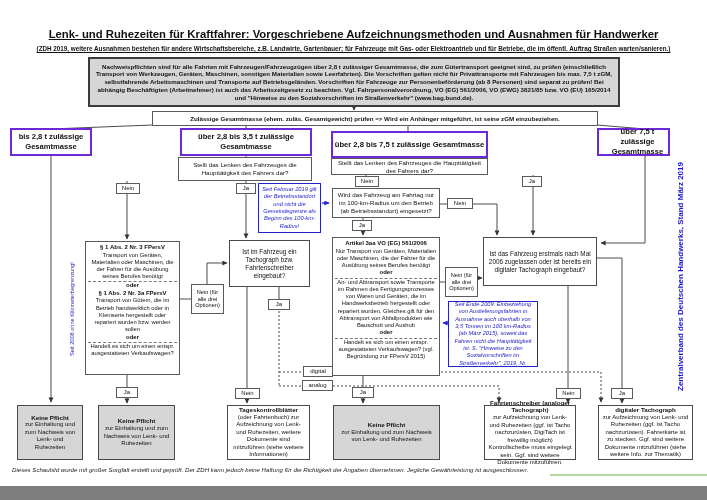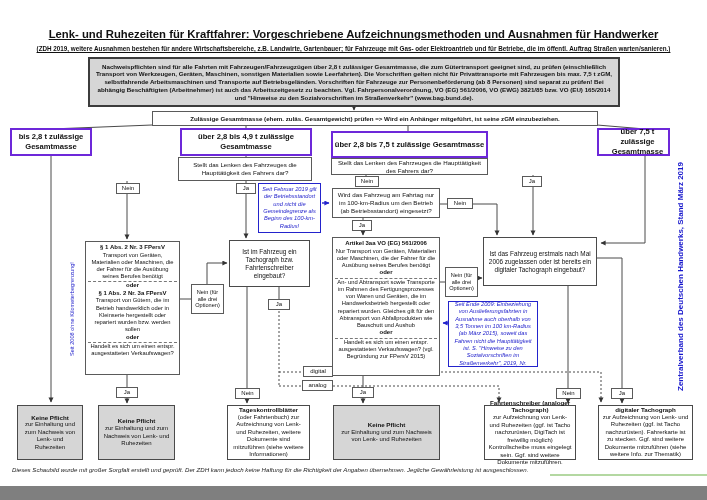--- a/index.html
+++ b/index.html
@@ -94,21 +94,21 @@
   </div>
 
   <div class="box" style="left:152px;top:111px;width:446px;height:15px;border-width:1.4px;font-weight:bold;font-size:6.2px;">
     <span>Zulässige Gesamtmasse (ehem. zuläs. Gesamtgewicht) prüfen =&gt; Wird ein Anhänger mitgeführt, ist seine zGM einzubeziehen.</span>
   </div>
 
   <div class="box hdr" style="left:10px;top:128px;width:82px;height:28px;">
       <span>bis 2,8 t zulässige Gesamtmasse</span>
     </div>
   <div class="box hdr" style="left:180px;top:128px;width:132px;height:28px;">
-      <span>über 2,8 bis 4,9 t zulässige Gesamtmasse</span>
+      <span>über 2,8 bis 3,5 t zulässige Gesamtmasse</span>
     </div>
   <div class="box hdr" style="left:331px;top:131px;width:157px;height:27px;">
       <span>über 2,8 bis 7,5 t zulässige Gesamtmasse</span>
     </div>
   <div class="box hdr" style="left:597px;top:128px;width:73px;height:28px;padding-left:8px;">
       <span>über 7,5 t zulässige Gesamtmasse</span>
     </div>
 
   <div class="box q" style="left:178px;top:157px;width:134px;height:24px;">
       <span>Stellt das Lenken des Fahrzeuges die Haupttätigkeit des Fahrers dar?</span>

